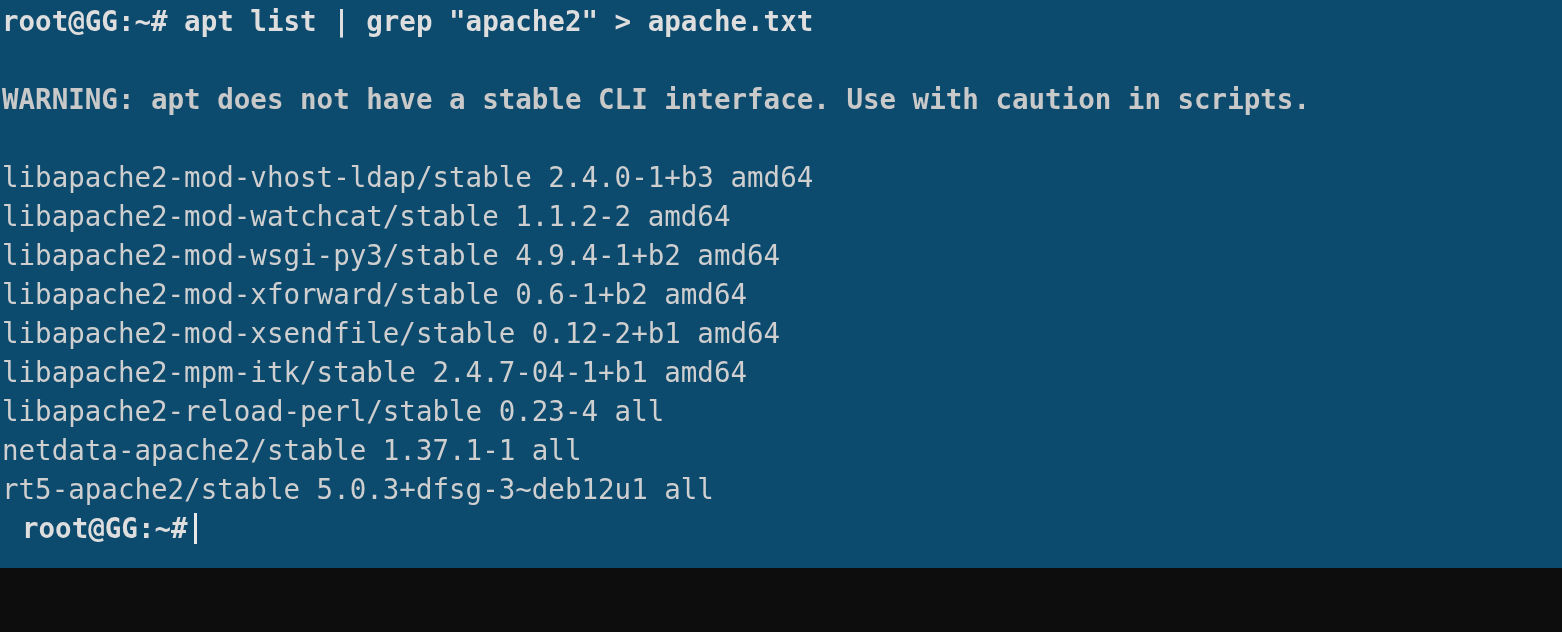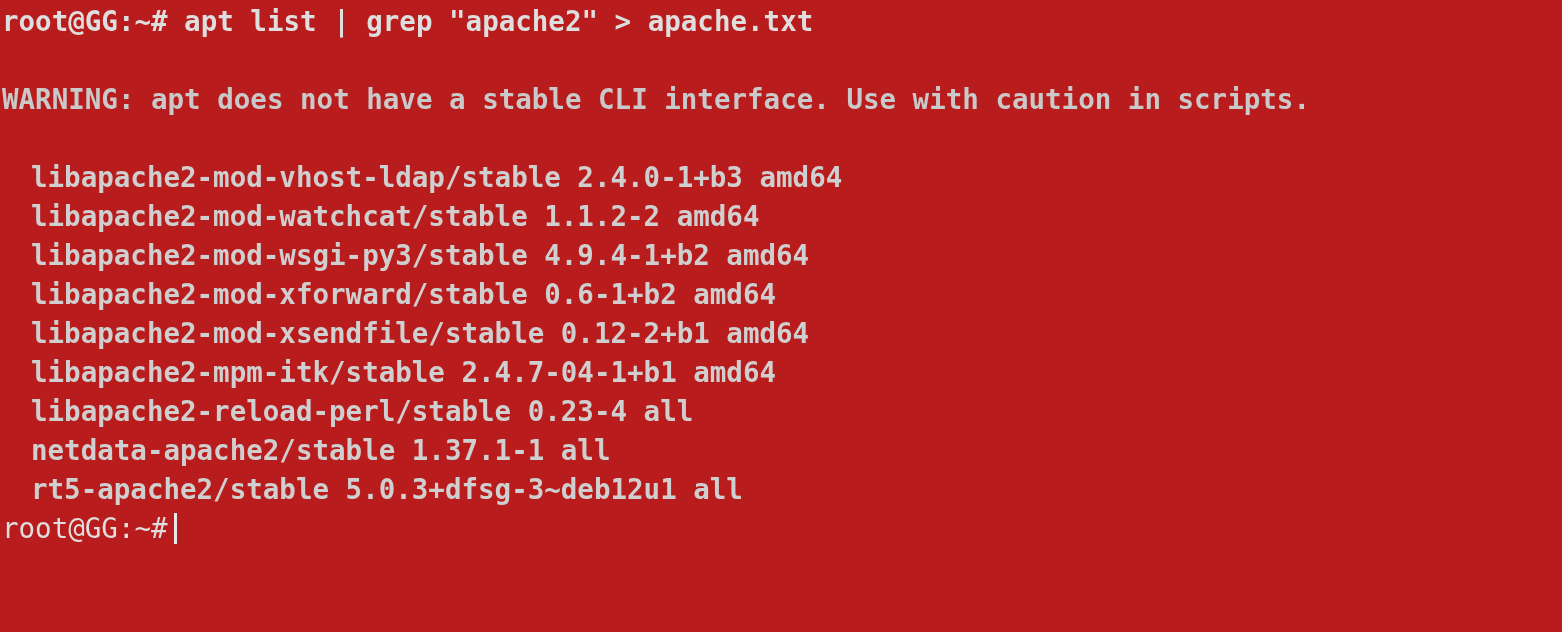--- a/index.html
+++ b/index.html
@@ -8,22 +8,22 @@
     background: #0d0d0d;
   }
   body {
     width: 1562px;
     height: 632px;
     overflow: hidden;
     font-family: "DejaVu Sans Mono", monospace;
   }
   #terminal {
     width: 1562px;
-    height: 632px;
-    background: #b91c1c;
+    height: 568px;
+    background: #0c4a6e;
     box-sizing: border-box;
     padding: 2px 0 0 2px;
     position: relative;
   }
   .line {
     height: 39px;
     line-height: 39px;
     font-size: 27.5px;
     letter-spacing: 0px;
     white-space: pre;
@@ -33,31 +33,31 @@
   .line.blank {
     color: transparent;
   }
   
   .line.cmd {
     color: #dedede;
     font-weight: 700;
   }
   .line.out {
     color: #cfcfcf;
-    font-weight: 700;
-    margin-left: 29px;
+    font-weight: 400;
   }
   .line.warn {
     color: #c9c9c9;
     font-weight: 700;
   }
   .line.prompt-final {
     color: #dedede;
-    font-weight: 400;
+    font-weight: 700;
     position: relative;
+    margin-left: 20px;
   }
   .cursor {
     display: inline-block;
     width: 3px;
     height: 31px;
     background: #e8e8e8;
     vertical-align: -6px;
     margin-left: 6px;
   }
 </style>

